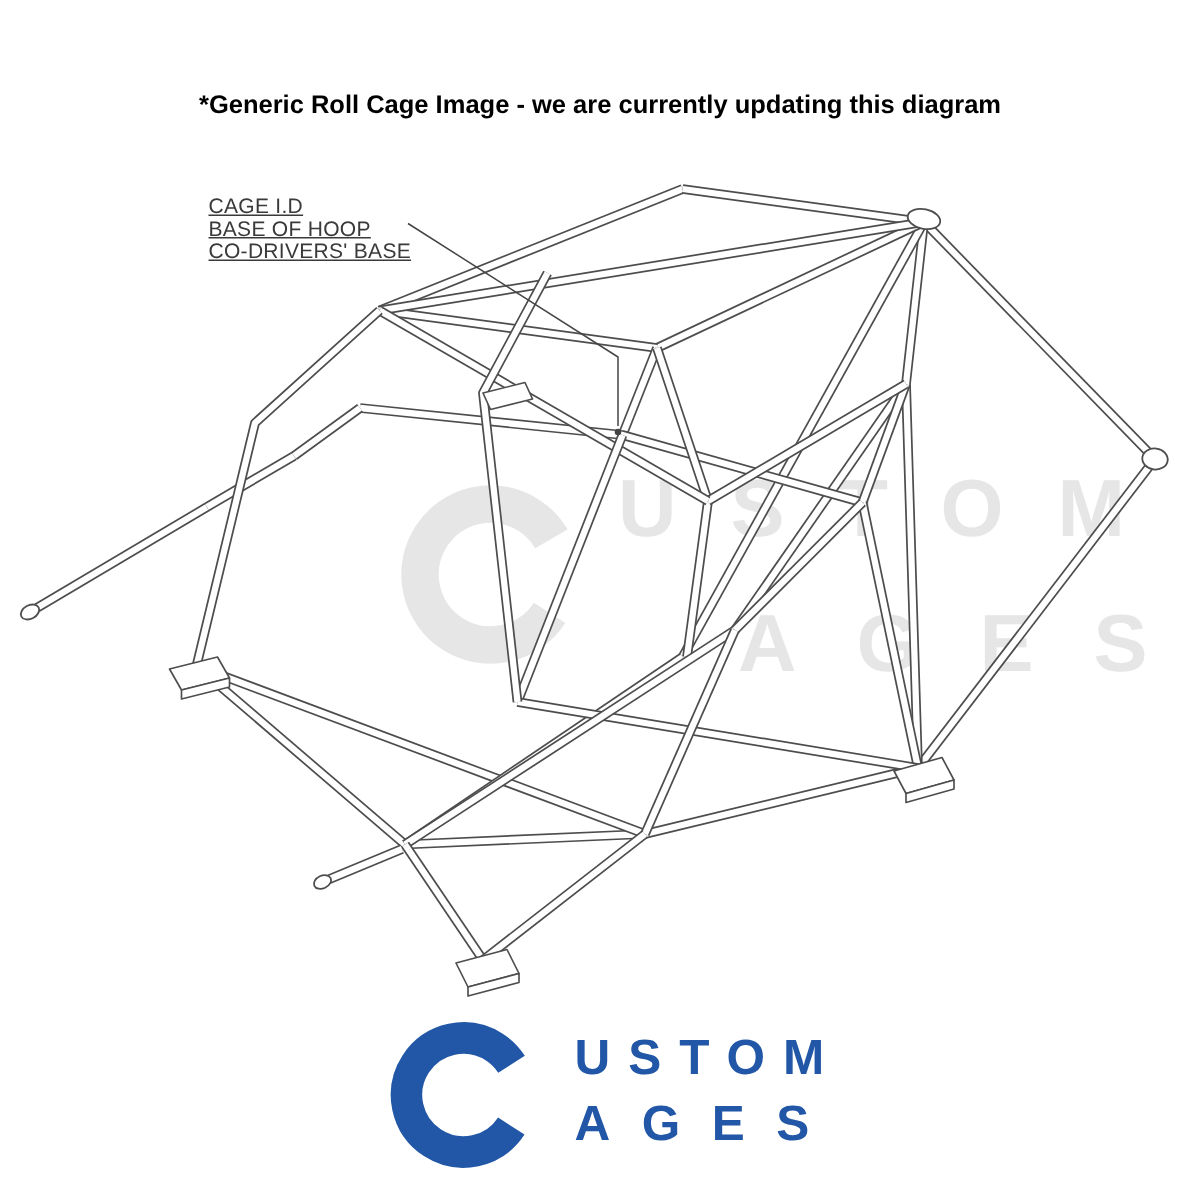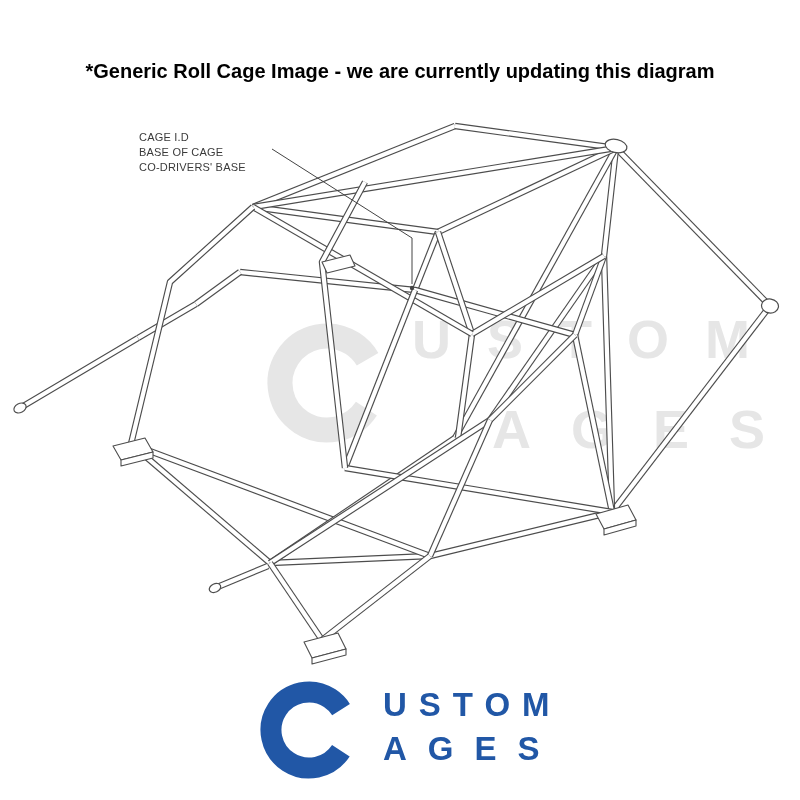--- a/index.html
+++ b/index.html
@@ -6,27 +6,27 @@
   html,body { background:#fff; }
   body { font-family:"Liberation Sans", sans-serif; }
   #stage {
     position:relative; width:800px; height:800px; background:#fff;
     overflow:hidden; margin:0 auto;
   }
 
   
   #header-notice {
     position:absolute; top:60px; left:0; width:800px;
-    text-align:center; font-size:20px; font-weight:bold; color:#000;
+    text-align:center; font-size:17px; font-weight:bold; color:#000;
   }
 
   
   #annotation {
     position:absolute; top:130px; left:139px;
-    font-size:11px; line-height:15px; color:#3a3a3a; letter-spacing:0.2px;
+    font-size:14px; line-height:15px; color:#3a3a3a; letter-spacing:0.2px;text-decoration:underline;
   }
 
   
   #watermark { position:absolute; inset:0; z-index:1; }
   .wm-ring { fill:none; stroke:#e6e6e6; stroke-width:25; }
   .wm-row { position:absolute; font-weight:bold; color:#e6e6e6; white-space:nowrap; }
   #wm-row1 { left:412px; top:308px; font-size:54px; letter-spacing:36px; }
   #wm-row2 { left:492px; top:398px; font-size:54px; letter-spacing:40px; }
 
   
@@ -155,21 +155,21 @@
       <path class="plate" d="M604,529 L636,520 L636,526 L604,535 Z"></path>
       <path class="plate" d="M322,262 L350,255 L355,266 L327,273 Z"></path>
 
       <path class="leader" d="M272,149 L412,238 L412,284"></path>
       <circle class="leader-dot" cx="412" cy="288" r="2.2"></circle>
     </g>
   </svg>
 
   <div id="annotation">
     <div>CAGE I.D</div>
-    <div>BASE OF CAGE</div>
+    <div>BASE OF HOOP</div>
     <div>CO-DRIVERS' BASE</div>
   </div>
 
   <div id="logo">
     <svg width="140" height="104" viewBox="0 0 140 104">
       <circle class="logo-ring" cx="64" cy="52" r="38" stroke-dasharray="195 44" transform="rotate(33 64 52)"></circle>
     </svg>
     <div id="logo-row1" class="logo-row">USTOM</div>
     <div id="logo-row2" class="logo-row">AGES</div>
   </div>

